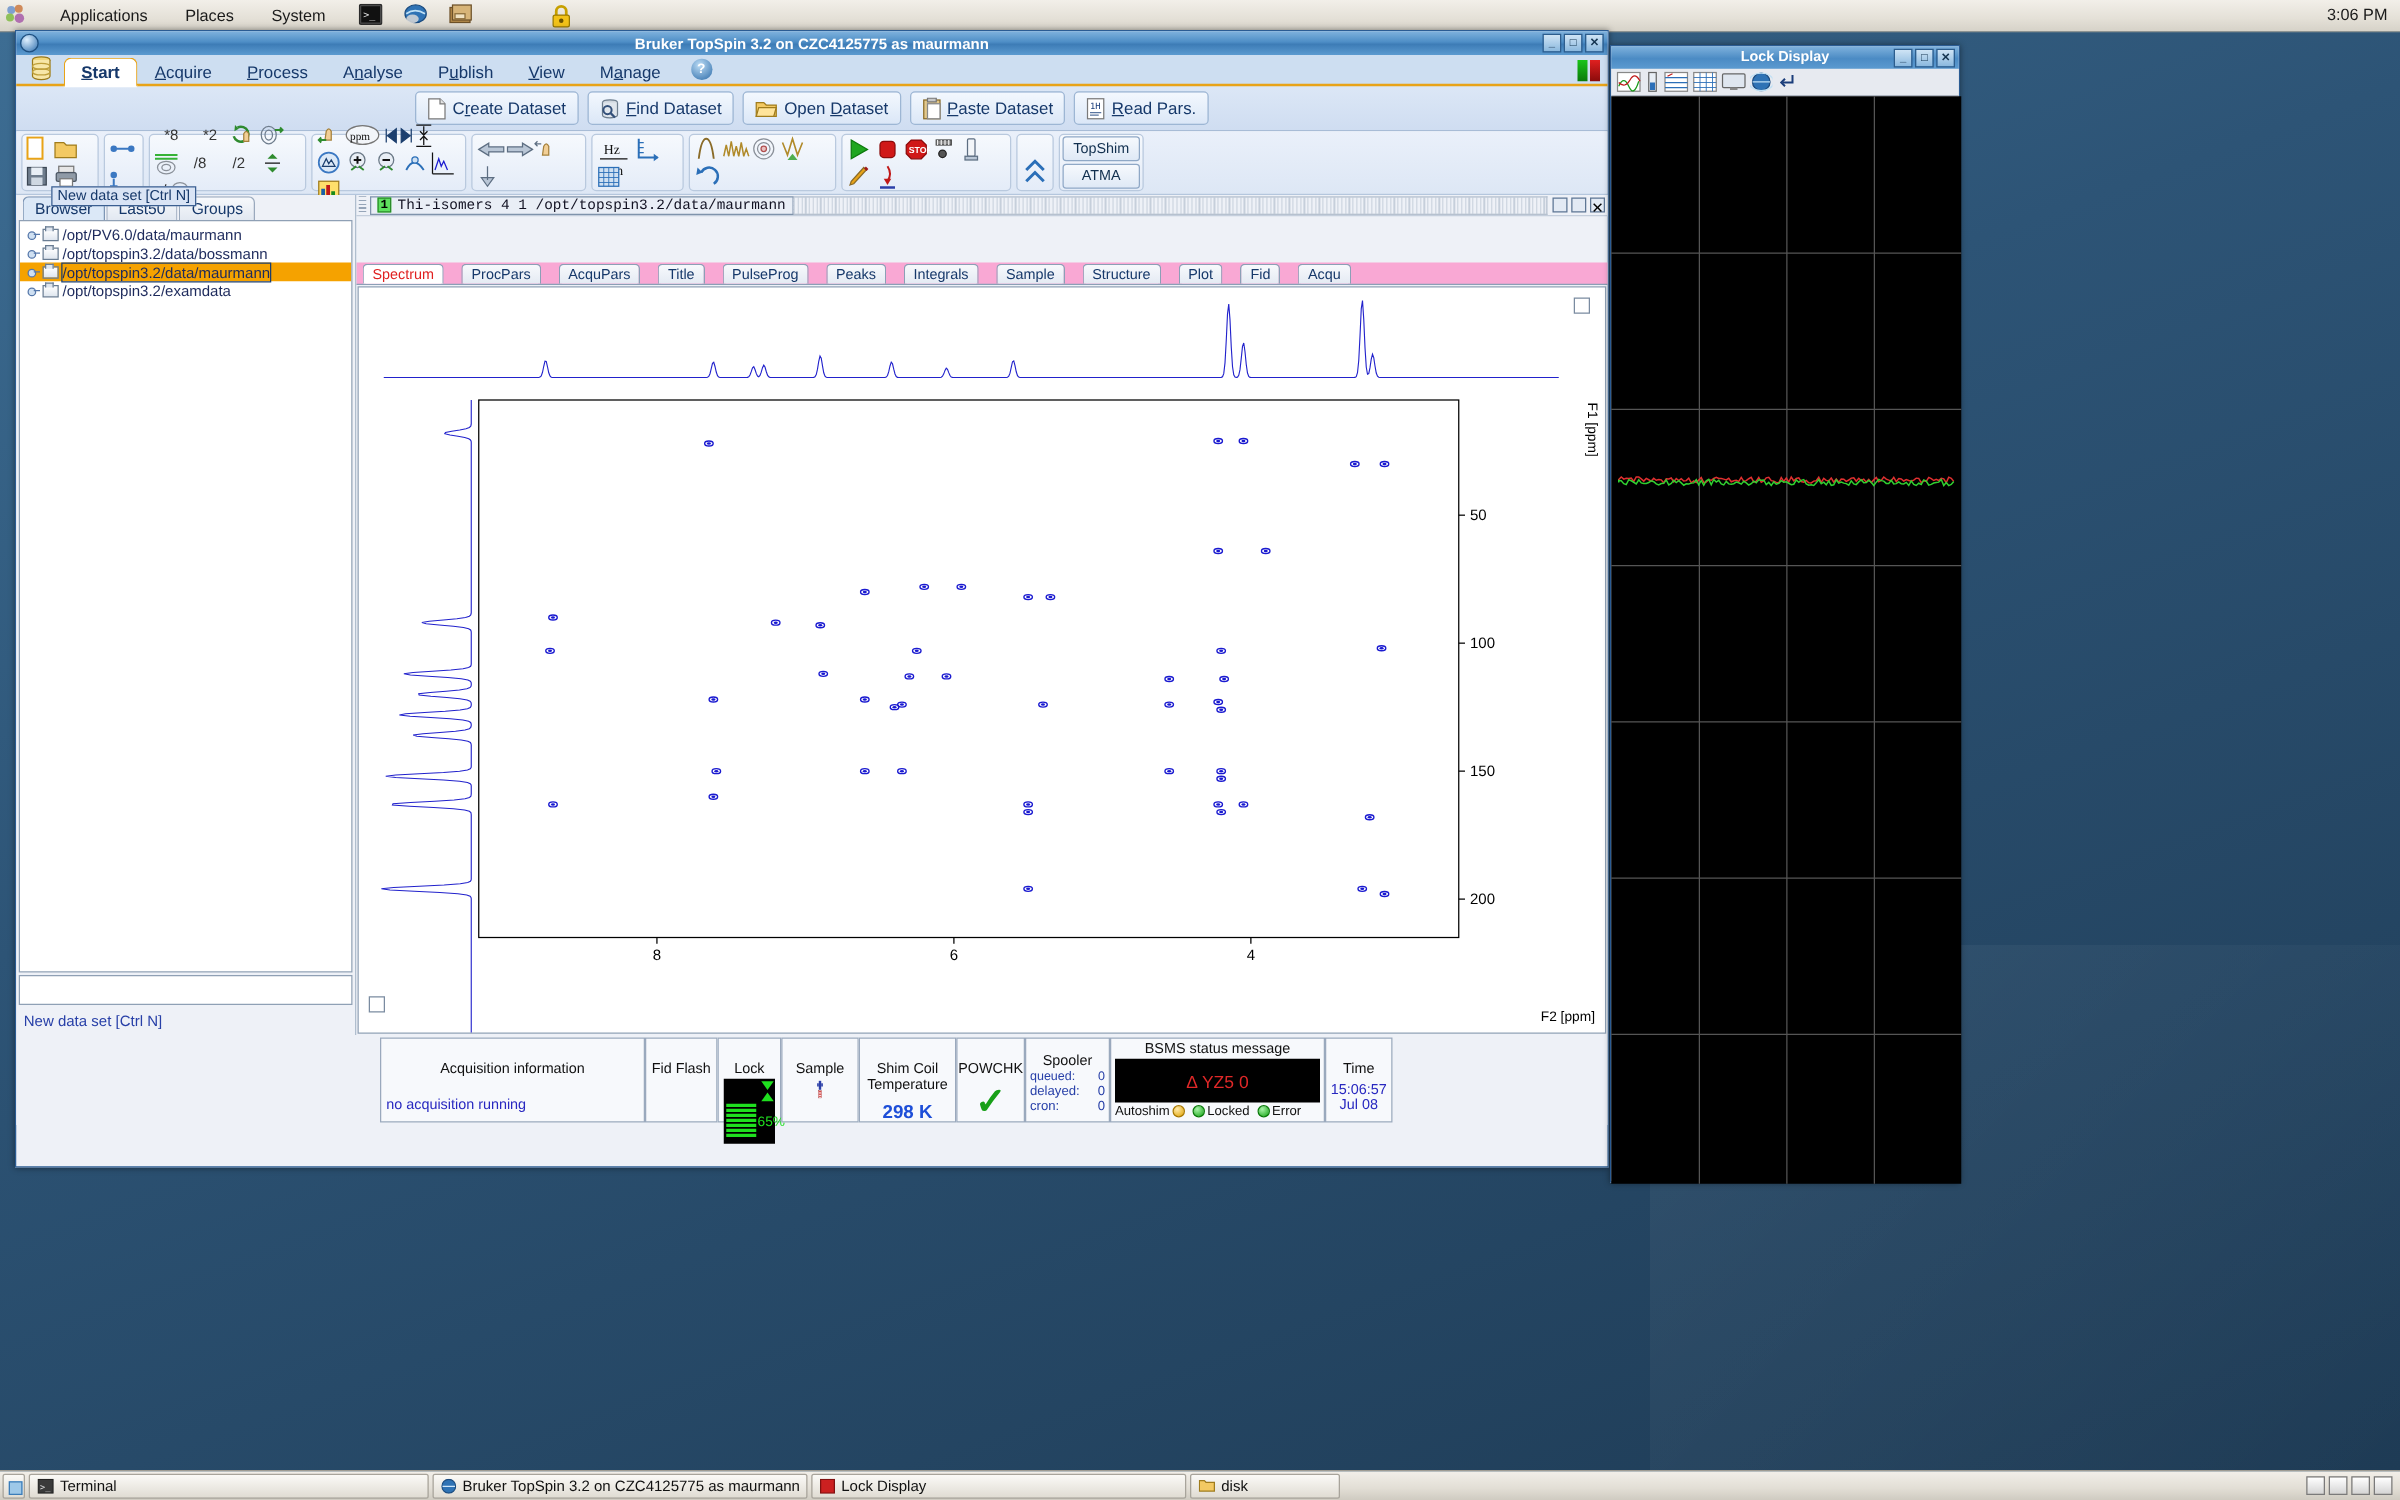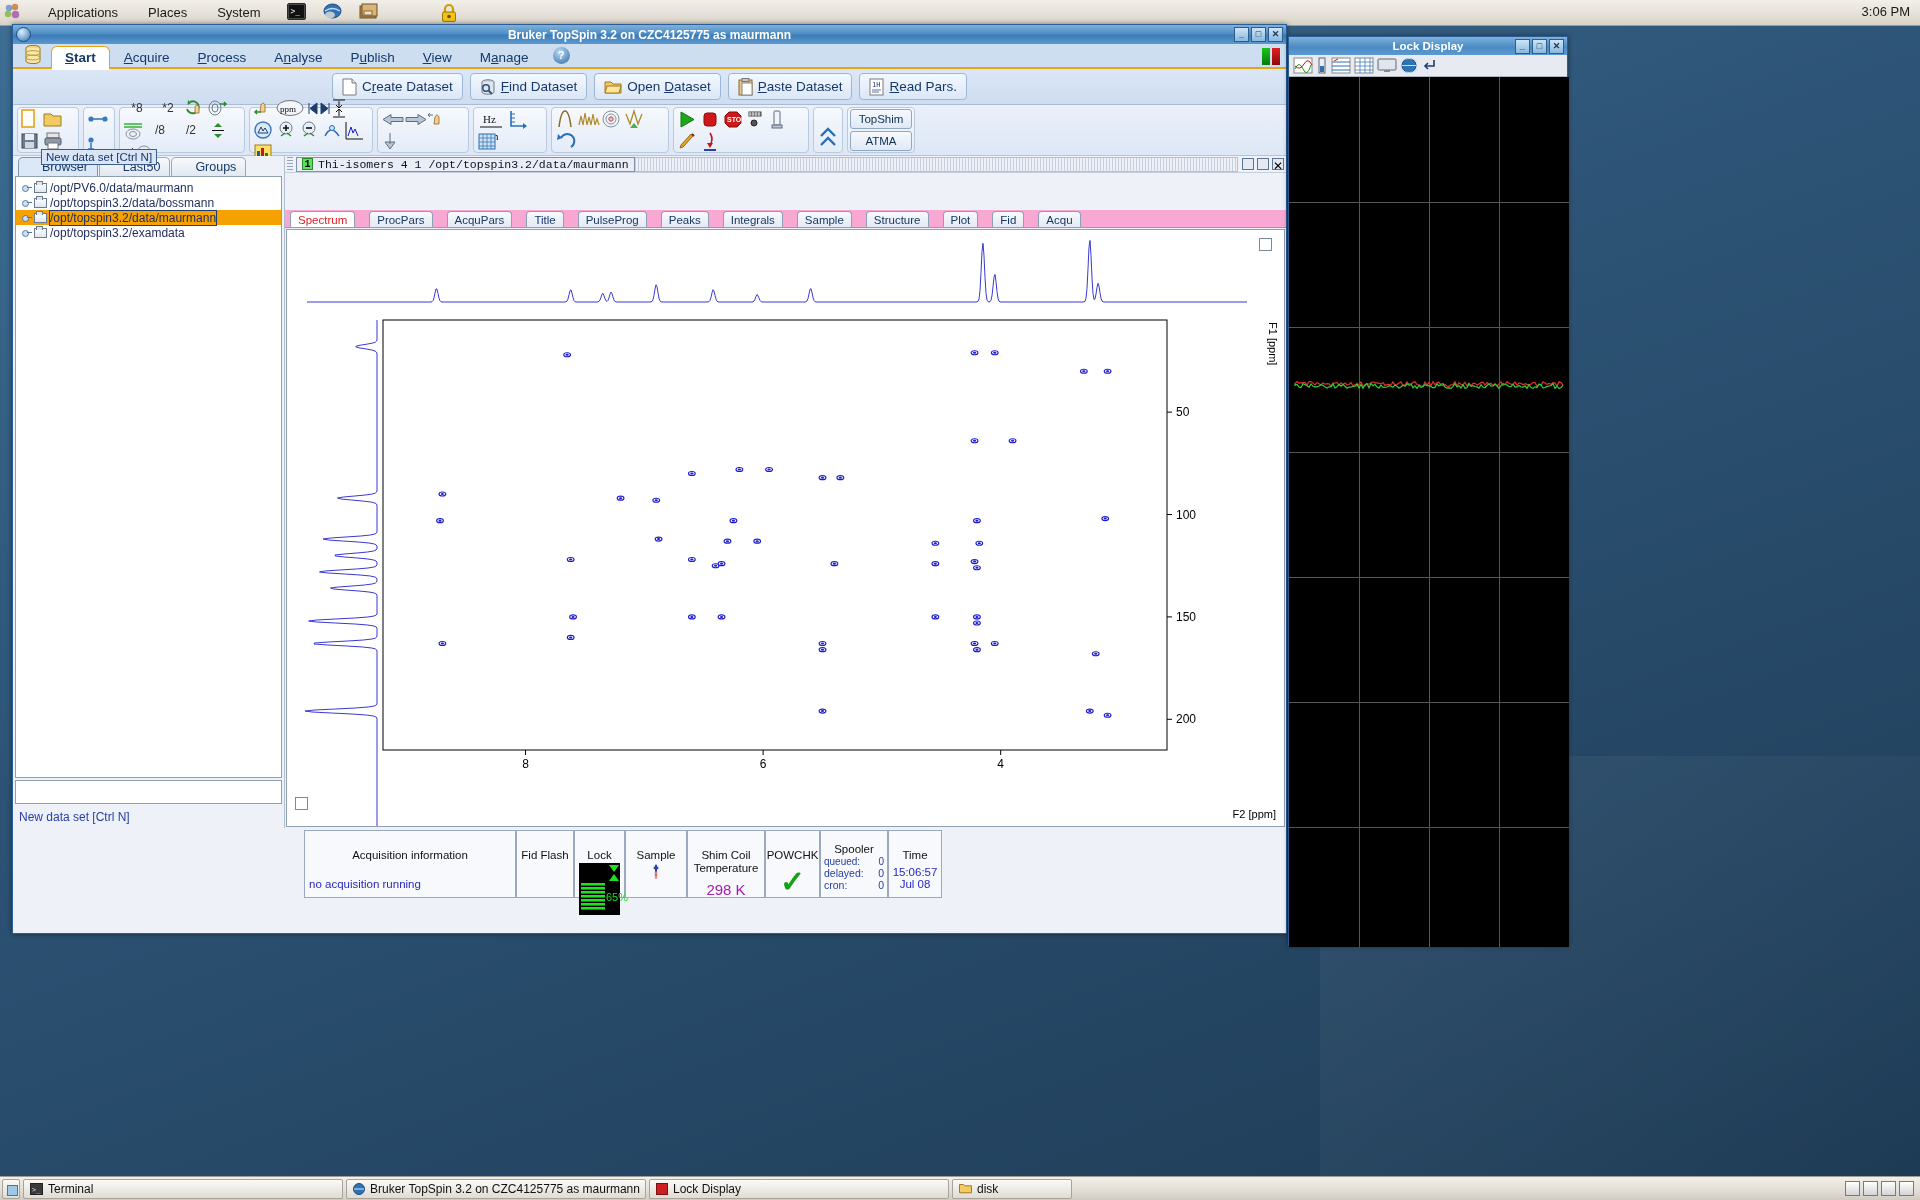--- a/index.html
+++ b/index.html
@@ -139,21 +139,21 @@
     background:#d9e4f5; border:1px solid #3b5f91; color:#16386a;
     font-size:11.5px; padding:1px 4px;
   }
 
   
   .ts-body { display:flex; height:672px; }
   .ts-left { width:272px; border-right:1px solid #b0bece; background:#eef1f7;
              display:flex; flex-direction:column; position:relative;}
   .lp-tabs { display:flex; height:20px; align-items:flex-end; padding-left:5px; gap:1px;
              background:#eef1f7; }
-  .lp-tab { font-size:12.5px; padding:2px 9px 2px 23px; border:1px solid #9aa9bd;
+  .lp-tab { font-size:12.5px; padding:2px 9px 2px 9px; border:1px solid #9aa9bd;
             border-bottom:none; border-radius:5px 5px 0 0; color:#16386a;
             background:linear-gradient(to bottom,#f7f9fc,#e2e8f1); }
   .lp-tab.sel { background:#dbe8f7; font-weight:normal; color:#16386a; border-color:#7e96b5;}
   .lp-tree { flex:1; background:#ffffff; border:1px solid #8fa0b5; margin:0 2px 2px 2px;
              overflow:hidden; position:relative; padding-top:3px;}
   .tree-row { display:flex; align-items:center; height:15px; font-size:12px;
               color:#1d2a5c; padding-left:18px; position:relative; white-space:nowrap;}
   .tree-row .knob { position:absolute; left:6px; top:5px; width:10px; height:5px; }
   .tree-row .knob:before{content:"";position:absolute;left:0;top:0;width:5px;height:5px;
             border:1px solid #5577aa;border-radius:50%;background:#cfe0f2;}
@@ -203,21 +203,21 @@
               font-family:"Liberation Sans", sans-serif;}
 
   
   .ts-statusbar { height:72px; display:flex; align-items:stretch; padding:2px 2px;
                   background:#eef1f7; gap:0; }
   .stat-spacer { width:289px; }
   .stat-box { border:1px solid #9aa9bd; background:#f7f9fc; display:flex;
               flex-direction:column; align-items:center; font-size:11.5px; color:#111;
               padding:18px 4px; position:relative;}
   .stat-title { font-size:11.5px; color:#111; text-align:center; line-height:13px;}
-  .green-txt { color:#a21caf; }
+  .green-txt { color:#1d4ed8;font-weight:bold; }
   .blue-txt { color:#2828c0; }
   .black-panel { background:#000; width:100%; flex:1; display:flex;
                  align-items:center; justify-content:center; }
   .lcd-green { color:#25e625; font-size:18px; font-family:"Liberation Sans",sans-serif;}
   .checkmark { color:#18a018; font-size:30px; line-height:28px; font-weight:bold; }
   .ok-dot { display:inline-block; width:10px;height:10px;border-radius:50%;
             background:radial-gradient(circle at 35% 30%,#a8f3a8,#13a313); border:1px solid #0a7a0a;}
   .warn-dot { display:inline-block; width:10px;height:10px;border-radius:50%;
             background:radial-gradient(circle at 35% 30%,#ffe9a8,#e0a200); border:1px solid #a87800;}
 
@@ -1018,20 +1018,34 @@
       </div>
       <div style="display:flex; width:100%; font-size:10.5px; color:#2840a8;">
         <span>delayed:</span>
         <span style="margin-left:auto;">0</span>
       </div>
       <div style="display:flex; width:100%; font-size:10.5px; color:#2840a8;">
         <span>cron:</span>
         <span style="margin-left:auto;">0</span>
       </div>
     </div>
+    <div class="stat-box" style="width:172px; padding:2px 3px;">
+      <div class="stat-title">BSMS status message</div>
+      <div class="black-panel" style="margin:1px 0;">
+        <span style="color:#e02828; font-size:14px;">Δ YZ5  0</span>
+      </div>
+      <div style="display:flex; width:100%; align-items:center; font-size:10.5px; gap:2px;">
+        <span>Autoshim</span>
+        <span class="warn-dot"></span>
+        <span class="ok-dot" style="margin-left:4px;"></span>
+        <span>Locked</span>
+        <span class="ok-dot" style="margin-left:4px;"></span>
+        <span>Error</span>
+      </div>
+    </div>
     <div class="stat-box" style="width:54px;">
       <div class="stat-title">Time</div>
       <div class="blue-txt" style="margin-top:4px;">15:06:57</div>
       <div class="blue-txt">Jul 08</div>
     </div>
   </div>
 </div>
 
 <div id="lockwin">
   <div class="lw-title">

